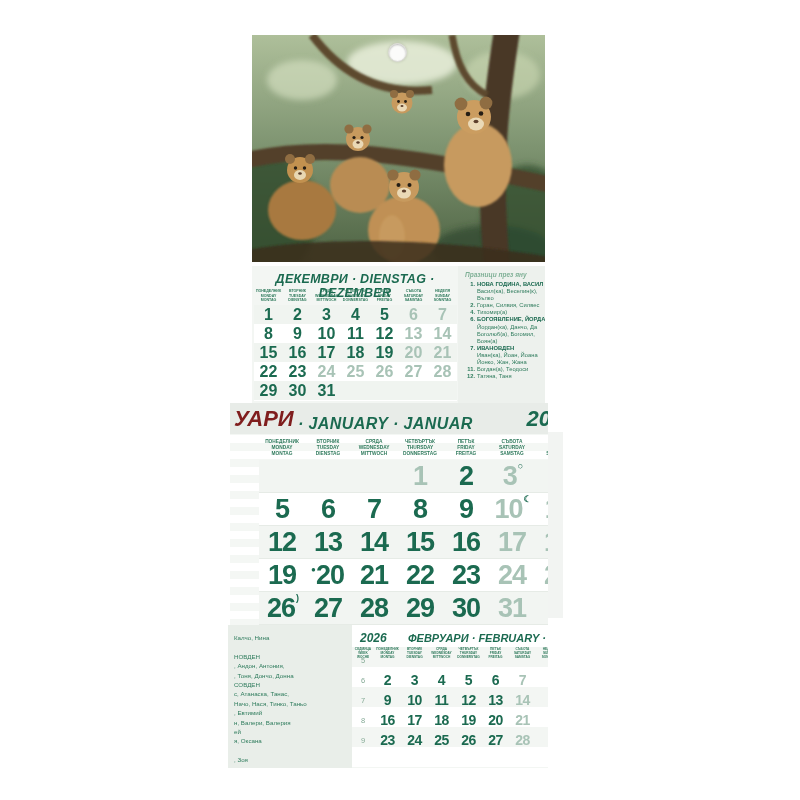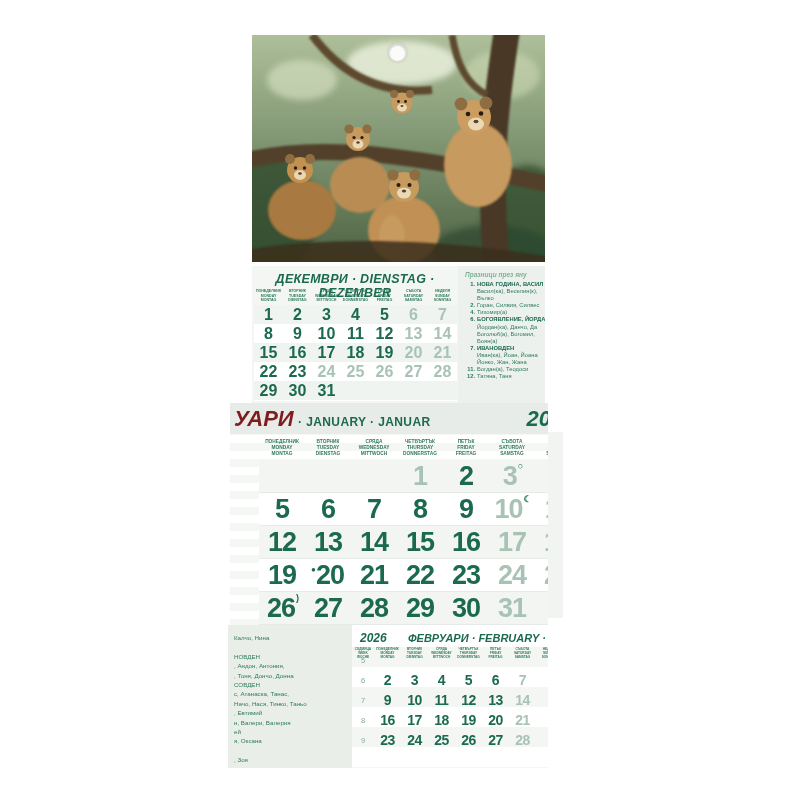--- a/index.html
+++ b/index.html
@@ -29,21 +29,21 @@
   .hol{position:absolute;left:206px;top:0;width:87px;height:137px;background:#edf1ed;overflow:hidden;padding:5px 0 0 7px;box-sizing:border-box;}
   .hol-title{font-size:6.5px;font-style:italic;font-weight:bold;color:#7fb096;margin-bottom:3px;white-space:nowrap;}
   .hline{display:flex;font-size:5.8px;line-height:7.1px;color:#2f7c5d;white-space:nowrap;}
   .hline .hnum{width:10px;flex:0 0 10px;text-align:right;margin-right:2px;font-weight:bold;}
   .hline.bold{font-weight:bold;color:#1b6a50;}
   
   .jan{position:absolute;left:230px;top:403px;width:318px;height:222px;overflow:hidden;
        background:repeating-linear-gradient(180deg,#ffffff 0 8px,#f4f7f4 8px 16px);}
   .jan-band{position:absolute;left:0;top:0;width:318px;height:31px;background:#e8ece8;}
   .jt1{position:absolute;left:4px;top:3px;font-size:22px;font-weight:800;font-style:italic;color:#7f1d1d;}
-  .jt2{position:absolute;left:68px;top:12px;font-size:12px;font-weight:bold;color:#1b6a50;letter-spacing:.4px;}
+  .jt2{position:absolute;left:68px;top:12px;font-size:16px;font-weight:bold;font-style:italic;color:#1b6a50;letter-spacing:.4px;}
   .jyear{position:absolute;right:-3px;top:3px;font-size:22px;font-weight:800;font-style:italic;color:#1b6a50;}
   .jan-whdr{position:absolute;left:29px;top:36px;display:flex;}
   .jan-whdr .wh{width:46px;font-size:4.8px;}
   .jan-grid{position:absolute;left:29px;top:57px;width:322px;height:165px;
             background:repeating-linear-gradient(180deg,#f2f5f2 0 32px,#e6ebe6 32px 33px,#ffffff 33px 65px,#e6ebe6 65px 66px);}
   .jan-grid .cell{width:46px;height:33px;font-size:27px;letter-spacing:-1px;}
   .jan-grid .moon.post{position:relative;top:-10px;left:1px;font-size:9px;}
   .jan-grid .moon.pre{position:relative;top:-6px;left:-1px;font-size:8px;}
   
   .edge-strip{position:absolute;left:548px;top:432px;width:15px;height:186px;background:#f2f4f2;}

